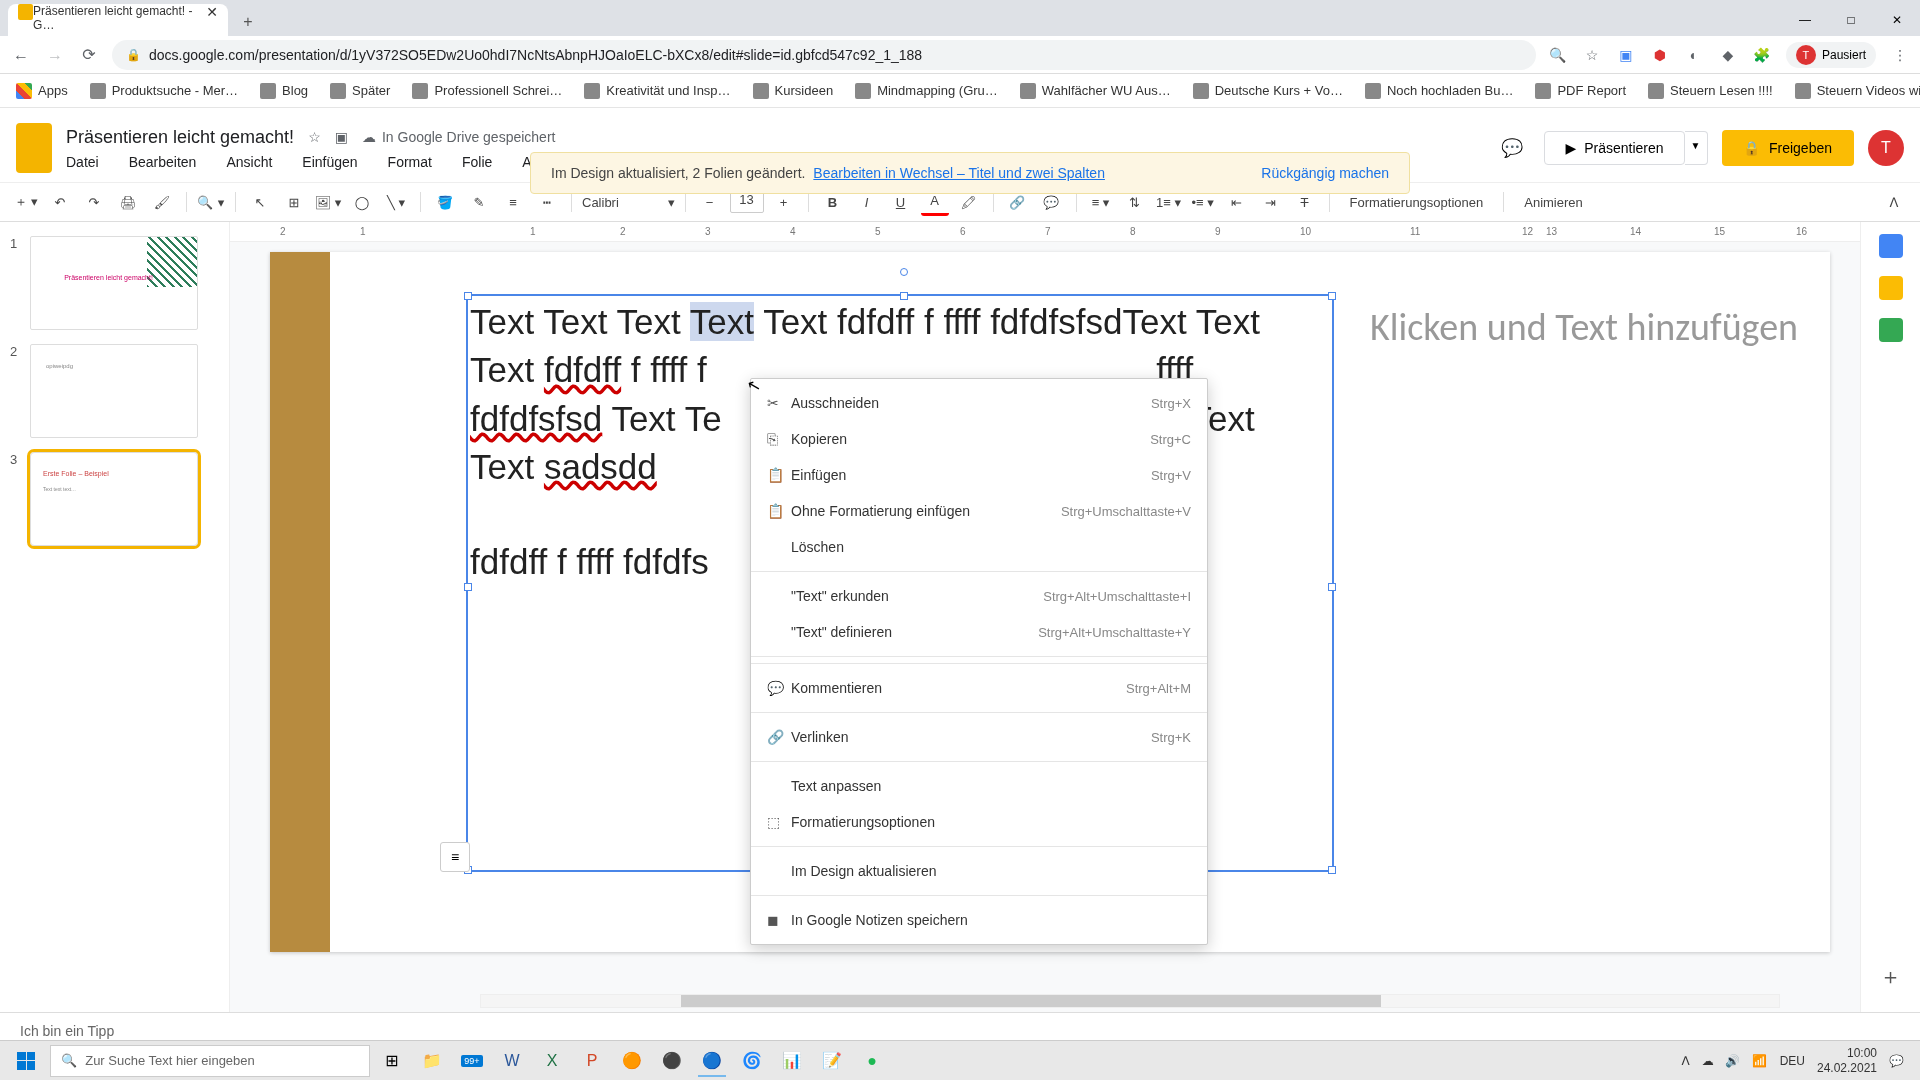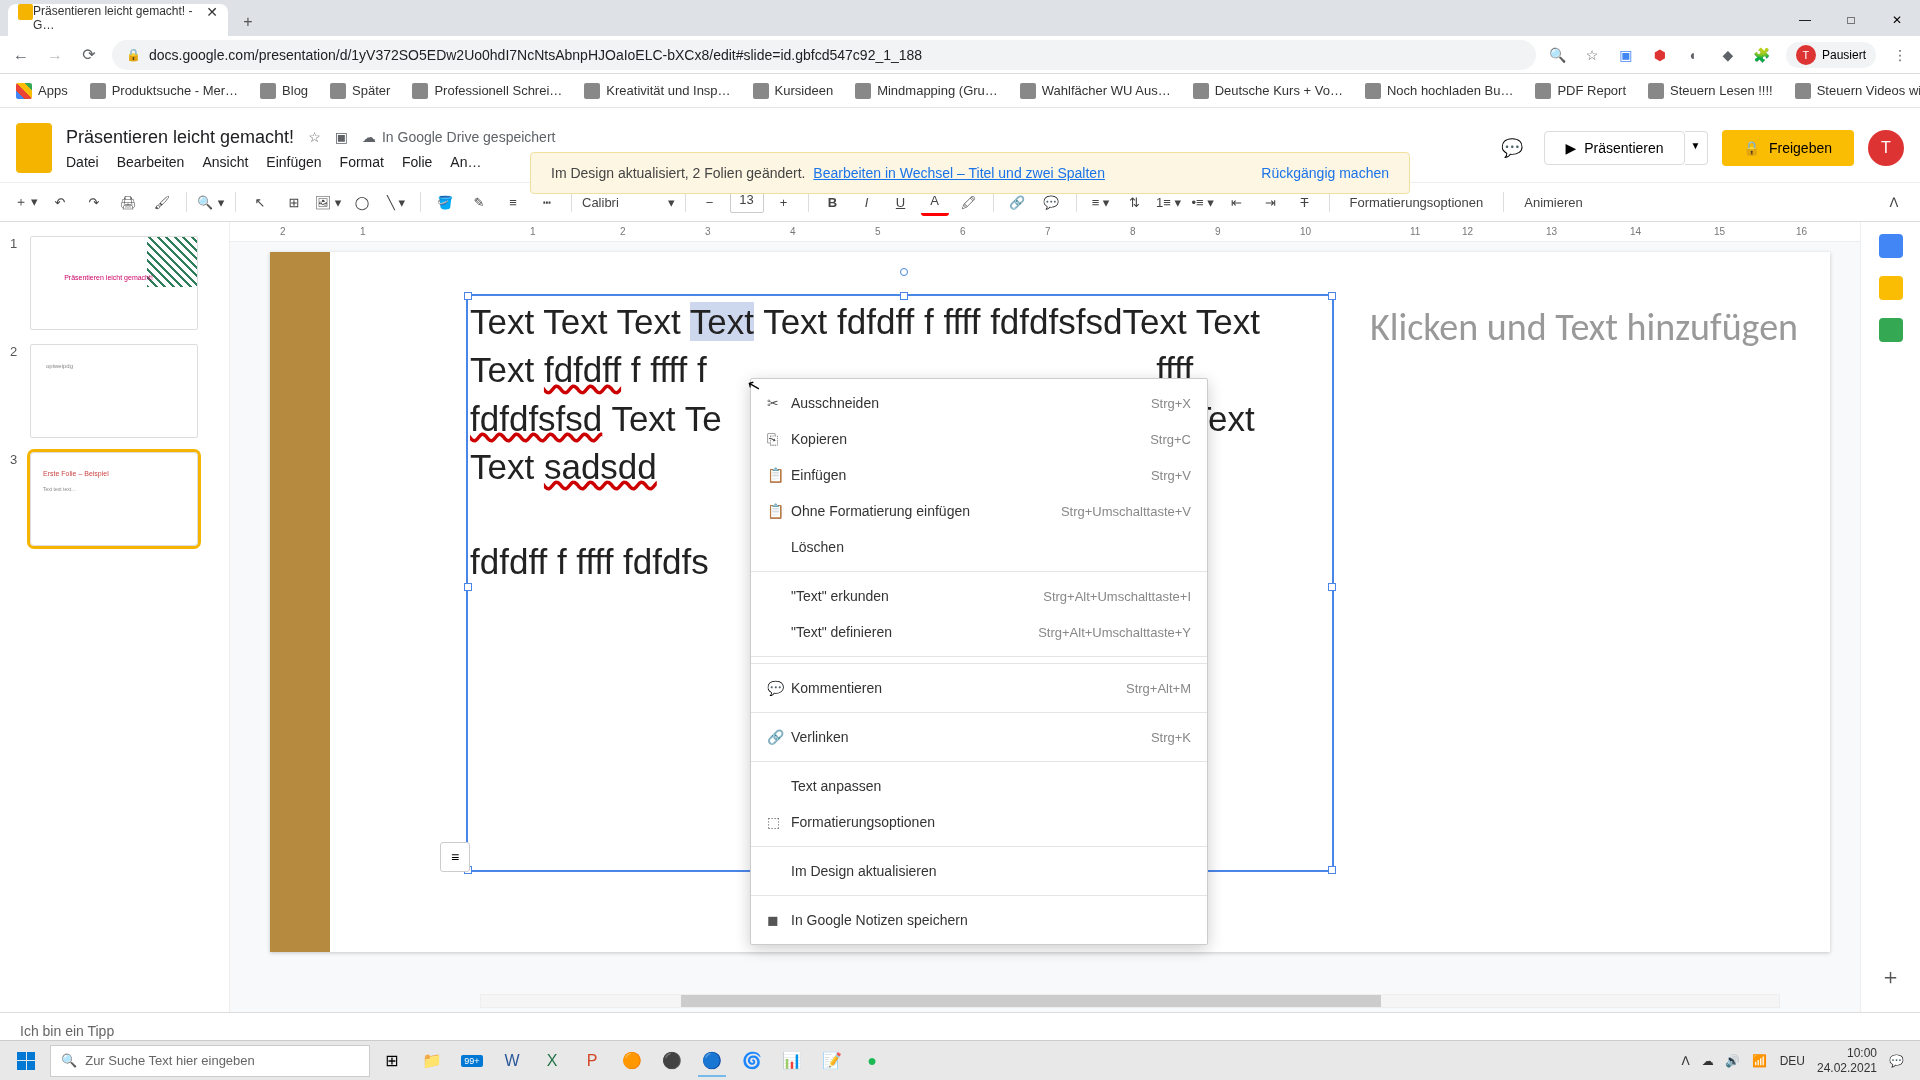--- a/index.html
+++ b/index.html
@@ -29,21 +29,21 @@
 .bm-ico.apps { background:linear-gradient(45deg,#4285f4 25%,#ea4335 25% 50%,#fbbc05 50% 75%,#34a853 75%); }
 
 
 .slides-header { height:74px; display:flex; align-items:center; padding:6px 16px 0; gap:14px; }
 .slides-logo { width:36px; height:50px; background:#f4b400; border-radius:4px; }
 .slides-title-area { display:flex; flex-direction:column; gap:2px; }
 .title-row { display:flex; align-items:center; gap:14px; }
 .doc-title { font-size:18px; color:#202124; }
 .mini-ic { font-size:14px; color:#5f6368; }
 .drive-status { font-size:14px; color:#5f6368; display:flex; align-items:center; gap:6px; }
-.menu-row { display:flex; gap:18px; font-size:14px; color:#202124; padding-top:4px; }
+.menu-row { display:flex; gap:30px; font-size:14px; color:#202124; padding-top:4px; }
 .header-right { margin-left:auto; display:flex; align-items:center; gap:14px; }
 .hdr-ic { width:36px; height:36px; display:flex; align-items:center; justify-content:center; border-radius:50%; color:#444; font-size:18px; }
 .present-btn { background:#fff; border:1px solid #dadce0; border-radius:4px; padding:8px 20px; display:flex; align-items:center; gap:8px; font-size:14px; cursor:pointer; }
 .present-split { border:1px solid #dadce0; border-left:none; border-radius:0 4px 4px 0; padding:8px 6px; font-size:10px; }
 .share-btn { background:#fbbc04; border-radius:4px; padding:10px 22px; display:flex; align-items:center; gap:8px; font-size:14px; font-weight:500; cursor:pointer; }
 .user-av { width:36px; height:36px; border-radius:50%; background:#d33; color:#fff; display:flex; align-items:center; justify-content:center; }
 
 
 .notif-banner { position:absolute; left:530px; top:152px; width:880px; height:42px; background:#fdf6e3; border:1px solid #f0e0a0; border-radius:4px; display:flex; align-items:center; padding:0 20px; font-size:14px; color:#444; z-index:50; }
 .notif-link { color:#1a73e8; text-decoration:underline; margin:0 4px; }
@@ -363,21 +363,21 @@
       <span style="left:390px">2</span>
       <span style="left:475px">3</span>
       <span style="left:560px">4</span>
       <span style="left:645px">5</span>
       <span style="left:730px">6</span>
       <span style="left:815px">7</span>
       <span style="left:900px">8</span>
       <span style="left:985px">9</span>
       <span style="left:1070px">10</span>
       <span style="left:1180px">11</span>
-      <span style="left:1232px">12</span>
+      <span style="left:1292px">12</span>
       <span style="left:1316px">13</span>
       <span style="left:1400px">14</span>
       <span style="left:1484px">15</span>
       <span style="left:1566px">16</span>
     </div>
     <div class="slide-wrap">
       <div class="slide">
         <div class="slide-side"></div>
         <div class="textbox-border">
           <div class="handle tl"></div>

